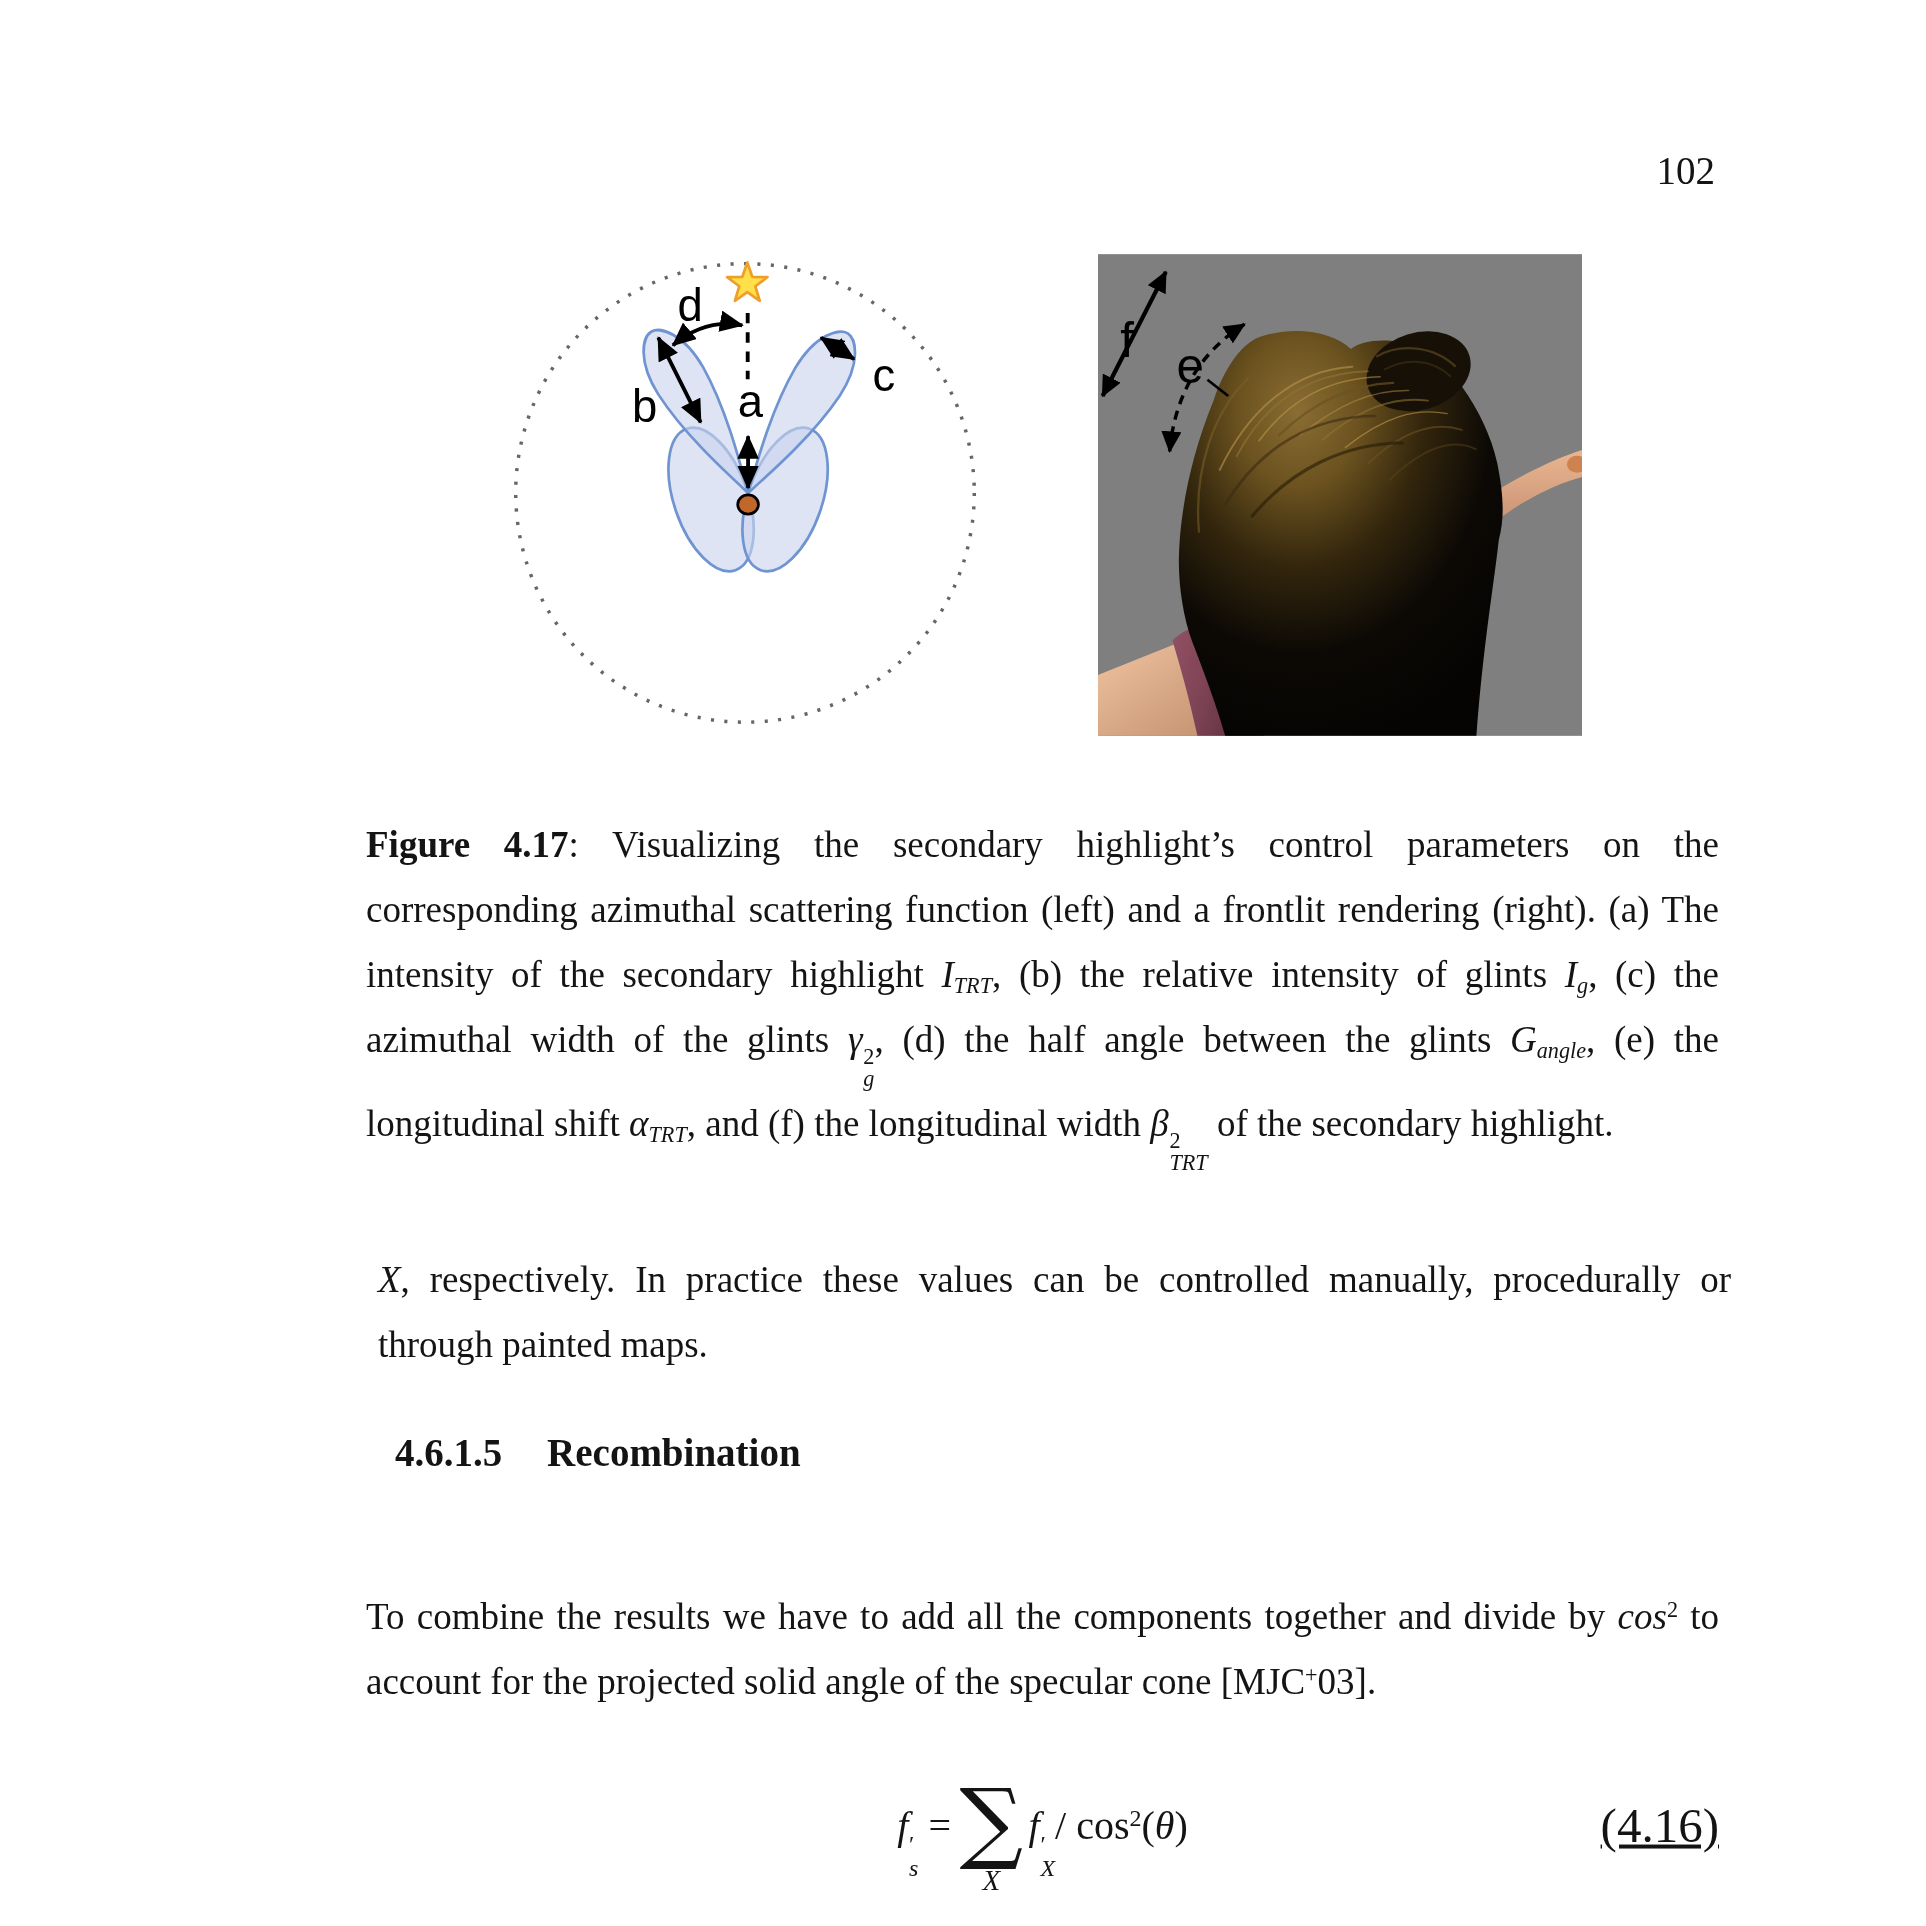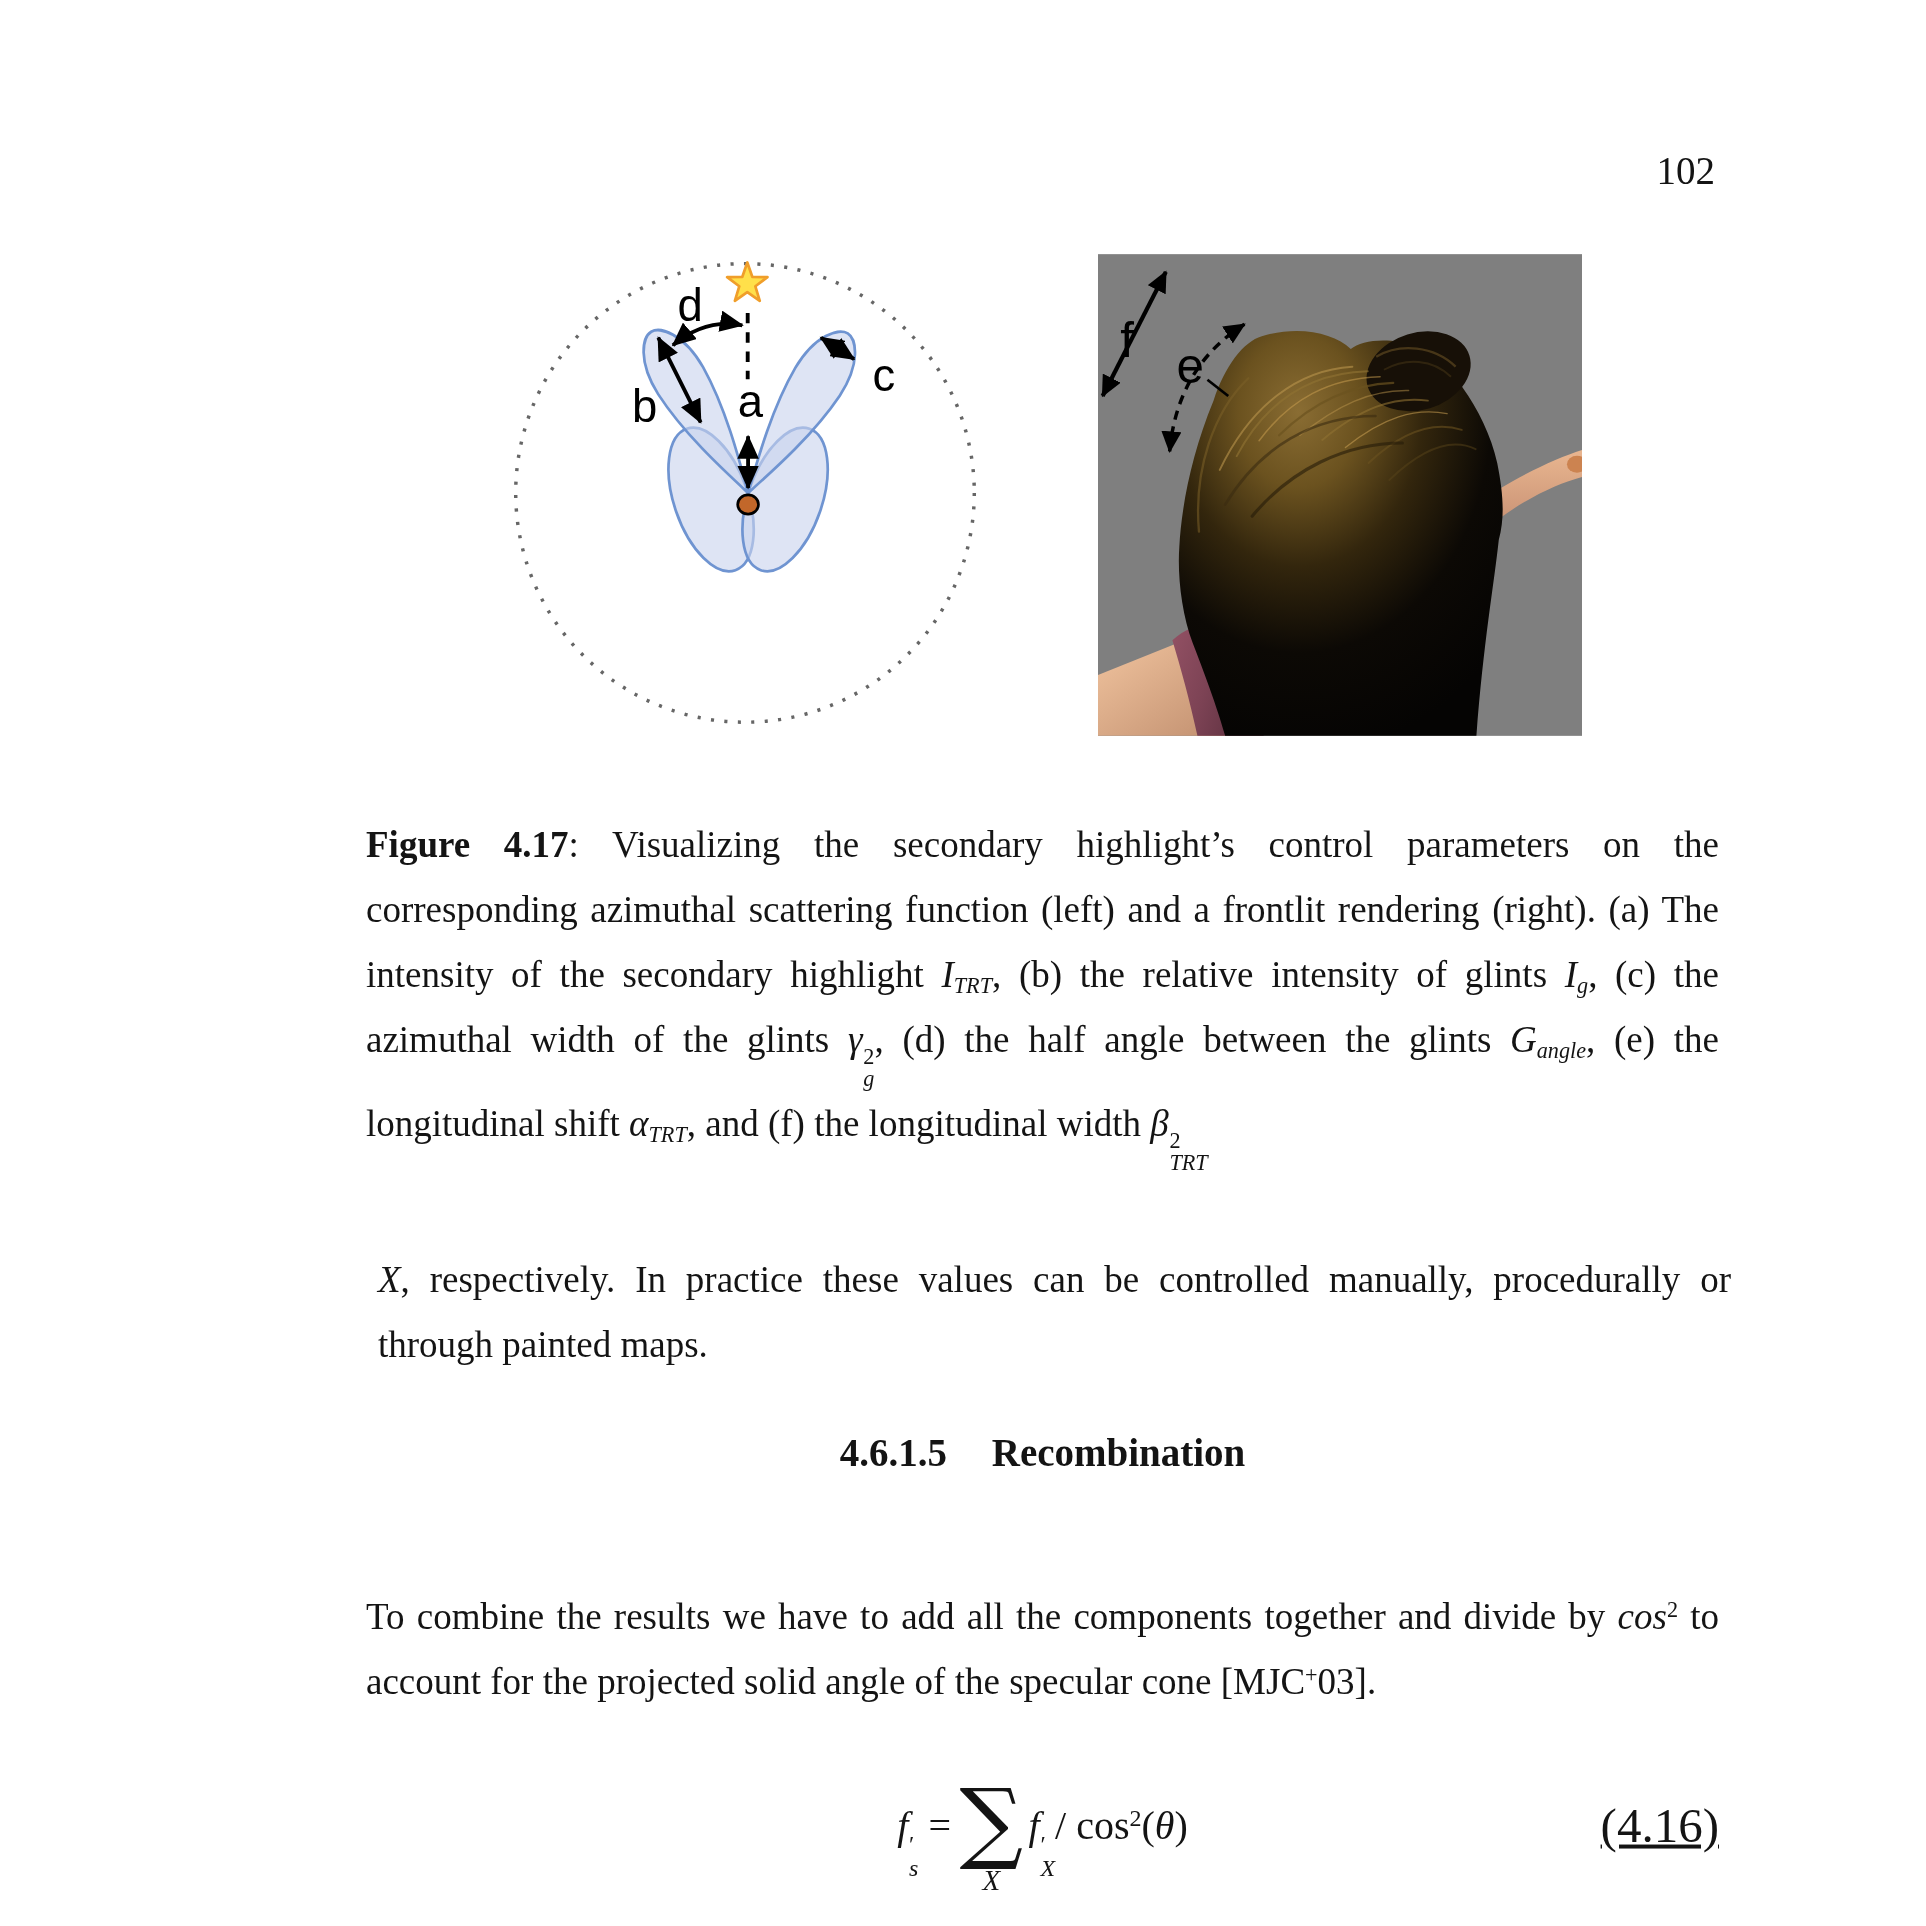--- a/index.html
+++ b/index.html
@@ -39,21 +39,22 @@
     font-size:37px;
     line-height:65px;
     text-align:justify;
   }
   .caption{ top:775px; }
   .para1{ top:1210px;margin-left:12px; }
   .heading{
     top:1420px;
     font-size:39px;
     font-weight:bold;
-    text-align:center;
+    text-align:left;
+    margin-left:29px;
   }
   .heading-gap{ display:inline-block; width:1.15em; }
   .para2{ top:1547px; }
   .bold{ font-weight:bold;margin-top:28px; }
   .mi{ font-style:italic; }
   .sup{ font-size:60%; position:relative; top:-0.55em; line-height:0; }
   .sub{ font-size:60%; position:relative; top:0.28em; line-height:0; }
   .stack{
     display:inline-grid;
     vertical-align:-0.55em;
@@ -222,21 +223,21 @@
       <text x="204" y="334">e</text>
     </g>
   </svg>
 
   <p class="tblock caption"><span class="bold">Figure 4.17</span><span>:  Visualizing the secondary highlight’s control parameters on the corresponding azimuthal scattering function (left) and a frontlit rendering (right). (a) The intensity of the secondary highlight </span><span class="mi">I</span><span class="sub mi">TRT</span><span>, (b) the relative intensity of glints </span><span class="mi">I</span><span class="sub mi">g</span><span>, (c) the azimuthal width of the glints </span><span class="mi">γ</span><span class="stack">
         <span>2</span>
         <span>g</span>
       </span><span>, (d) the half angle between the glints </span><span class="mi">G</span><span class="sub mi">angle</span><span>, (e) the longitudinal shift </span><span class="mi">α</span><span class="sub mi">TRT</span><span>, and (f) the longitudinal width </span><span class="mi">β</span><span class="stack">
         <span>2</span>
         <span>TRT</span>
-      </span></p>
+      </span><span> of the secondary highlight.</span></p>
 
   <p class="tblock para1"><span class="mi">X</span><span>, respectively.  In practice these values can be controlled manually, procedurally or through painted maps.</span></p>
 
   <div class="tblock heading">
     <span>4.6.1.5</span><span class="heading-gap"></span><span>Recombination</span>
   </div>
 
   <p class="tblock para2"><span>To combine the results we have to add all the components together and divide by </span><span class="mi">cos</span><span class="sup">2</span><span> to account for the projected solid angle of the specular cone [MJC</span><span class="sup">+</span><span>03].</span></p>
 
   <div class="equation">

